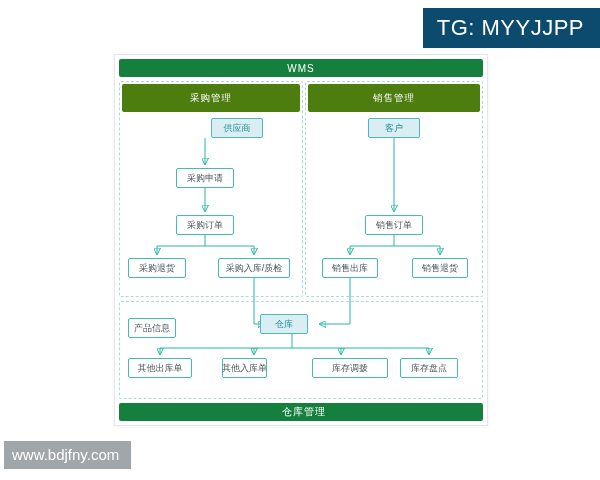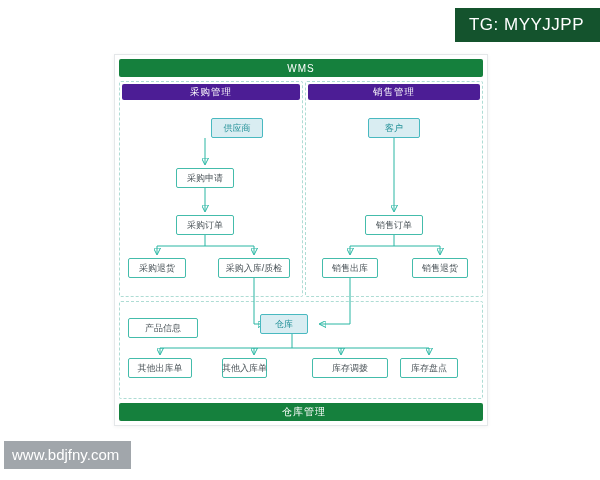--- a/index.html
+++ b/index.html
@@ -9,22 +9,22 @@
   }
   #stage {
     position:relative;
     width:600px; height:480px;
     background:#ffffff;
     overflow:hidden;
   }
   
   .tg-badge {
     position:absolute; top:8px; right:0;
-    background:#14532d; color:#ffffff;
-    font-size:17px; letter-spacing:0.5px;
+    background:#0c4a6e; color:#ffffff;
+    font-size:22px; letter-spacing:0.5px;
     padding:7px 16px 7px 14px;
   }
   .watermark {
     position:absolute; left:4px; top:441px;
     background:rgba(148,154,159,0.88); color:#ffffff;
     font-size:15px; padding:5px 12px 6px 8px;
   }
   
   .panel {
     position:absolute; left:114px; top:54px; width:374px; height:372px;
@@ -38,22 +38,22 @@
   }
   .bar-wms       { left:4px;  top:4px;   width:364px; height:18px; }
   .bar-warehouse { left:4px;  top:348px; width:364px; height:18px;padding-left:6px; }
   .section {
     position:absolute; border:1px dashed #aedcd4; border-radius:2px;
   }
   .sec-purchase { left:4px;   top:26px;  width:184px; height:216px; }
   .sec-sales    { left:190px; top:26px;  width:178px; height:216px; }
   .sec-bottom   { left:4px;   top:246px; width:364px; height:98px;  }
   .sec-header {
-    position:absolute; left:2px; top:2px; right:2px; height:16px;
-    background:#4c1d95; color:#ffffff; border-radius:2px;
+    position:absolute; left:2px; top:2px; right:2px; height:28px;
+    background:#4d7c0f; color:#ffffff; border-radius:2px;
     display:flex; align-items:center; justify-content:center;
     font-size:9.5px; letter-spacing:1px;
   }
   
   .node {
     position:absolute; height:20px;
     background:#ffffff; border:1px solid #44bcab; border-radius:2px;
     color:#4a5358; font-size:9px;
     display:flex; align-items:center; justify-content:center;
     white-space:nowrap; z-index:3;
@@ -123,21 +123,21 @@
   <div class="node" style="left:176px;top:168px;width:58px;">采购申请</div>
   <div class="node" style="left:176px;top:215px;width:58px;">采购订单</div>
   <div class="node" style="left:128px;top:258px;width:58px;">采购退货</div>
   <div class="node" style="left:218px;top:258px;width:72px;">采购入库/质检</div>
 
   <div class="node entity" style="left:368px;top:118px;width:52px;">客户</div>
   <div class="node" style="left:365px;top:215px;width:58px;">销售订单</div>
   <div class="node" style="left:322px;top:258px;width:56px;">销售出库</div>
   <div class="node" style="left:412px;top:258px;width:56px;">销售退货</div>
 
-  <div class="node" style="left:128px;top:318px;width:70px;">产品信息</div>
+  <div class="node" style="left:128px;top:318px;width:48px;">产品信息</div>
   <div class="node entity" style="left:260px;top:314px;width:48px;">仓库</div>
   <div class="node" style="left:128px;top:358px;width:64px;">其他出库单</div>
   <div class="node" style="left:222px;top:358px;width:45px;">其他入库单</div>
   <div class="node" style="left:312px;top:358px;width:76px;">库存调拨</div>
   <div class="node" style="left:400px;top:358px;width:58px;">库存盘点</div>
 
   <div class="tg-badge">TG: MYYJJPP</div>
   <div class="watermark">www.bdjfny.com</div>
 
 </div>

